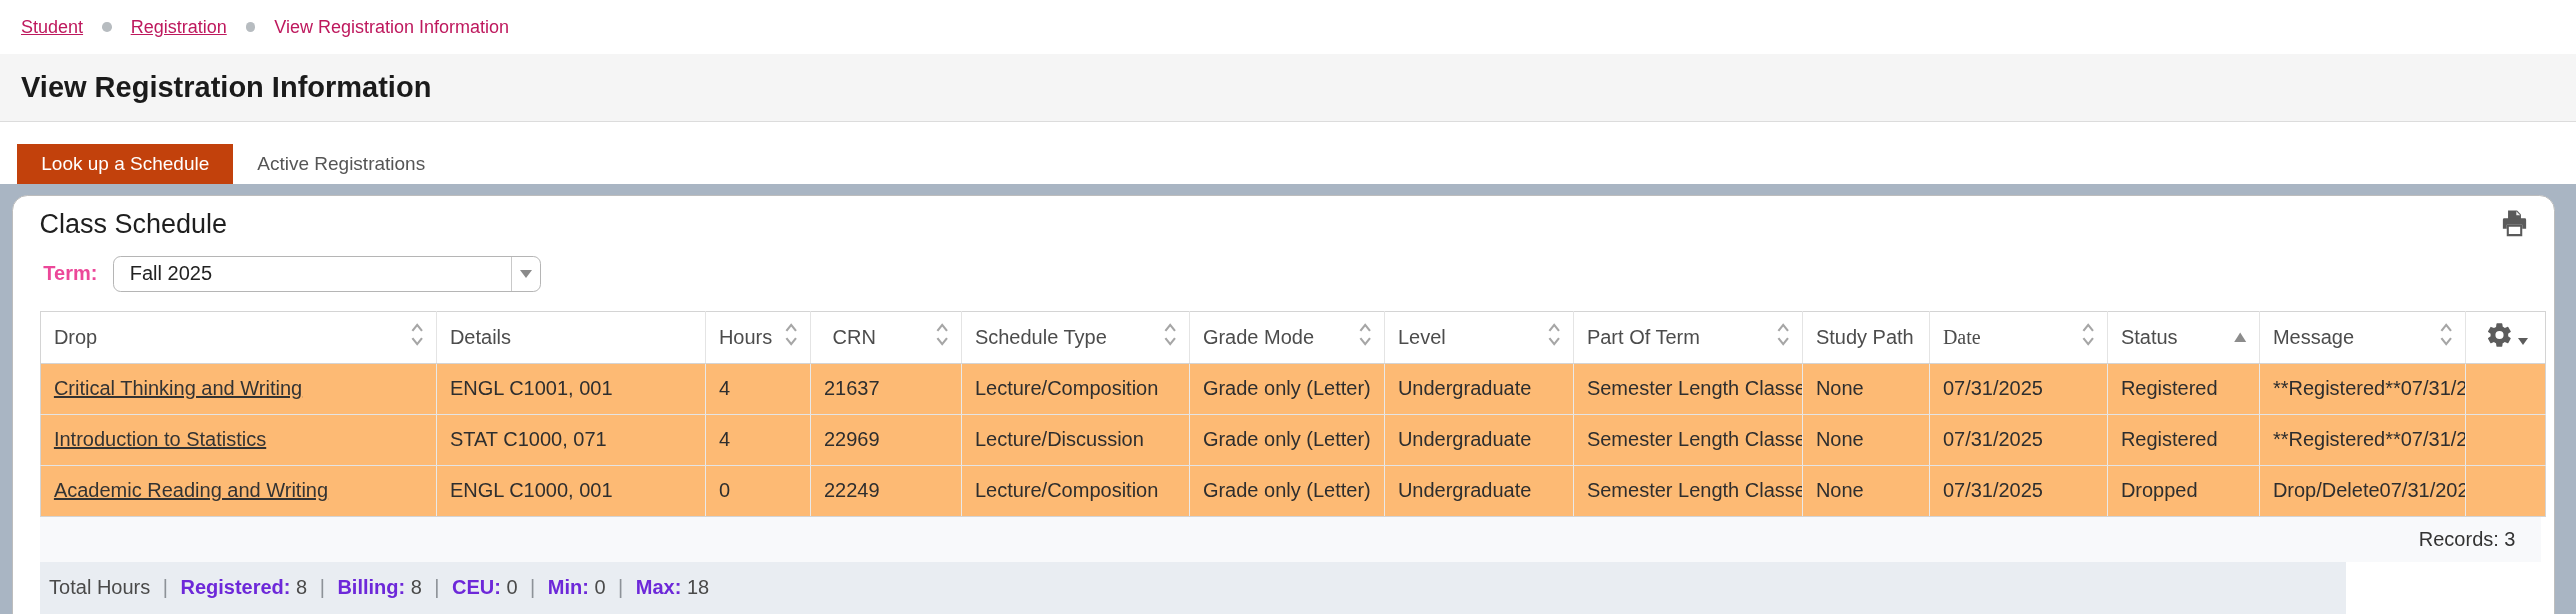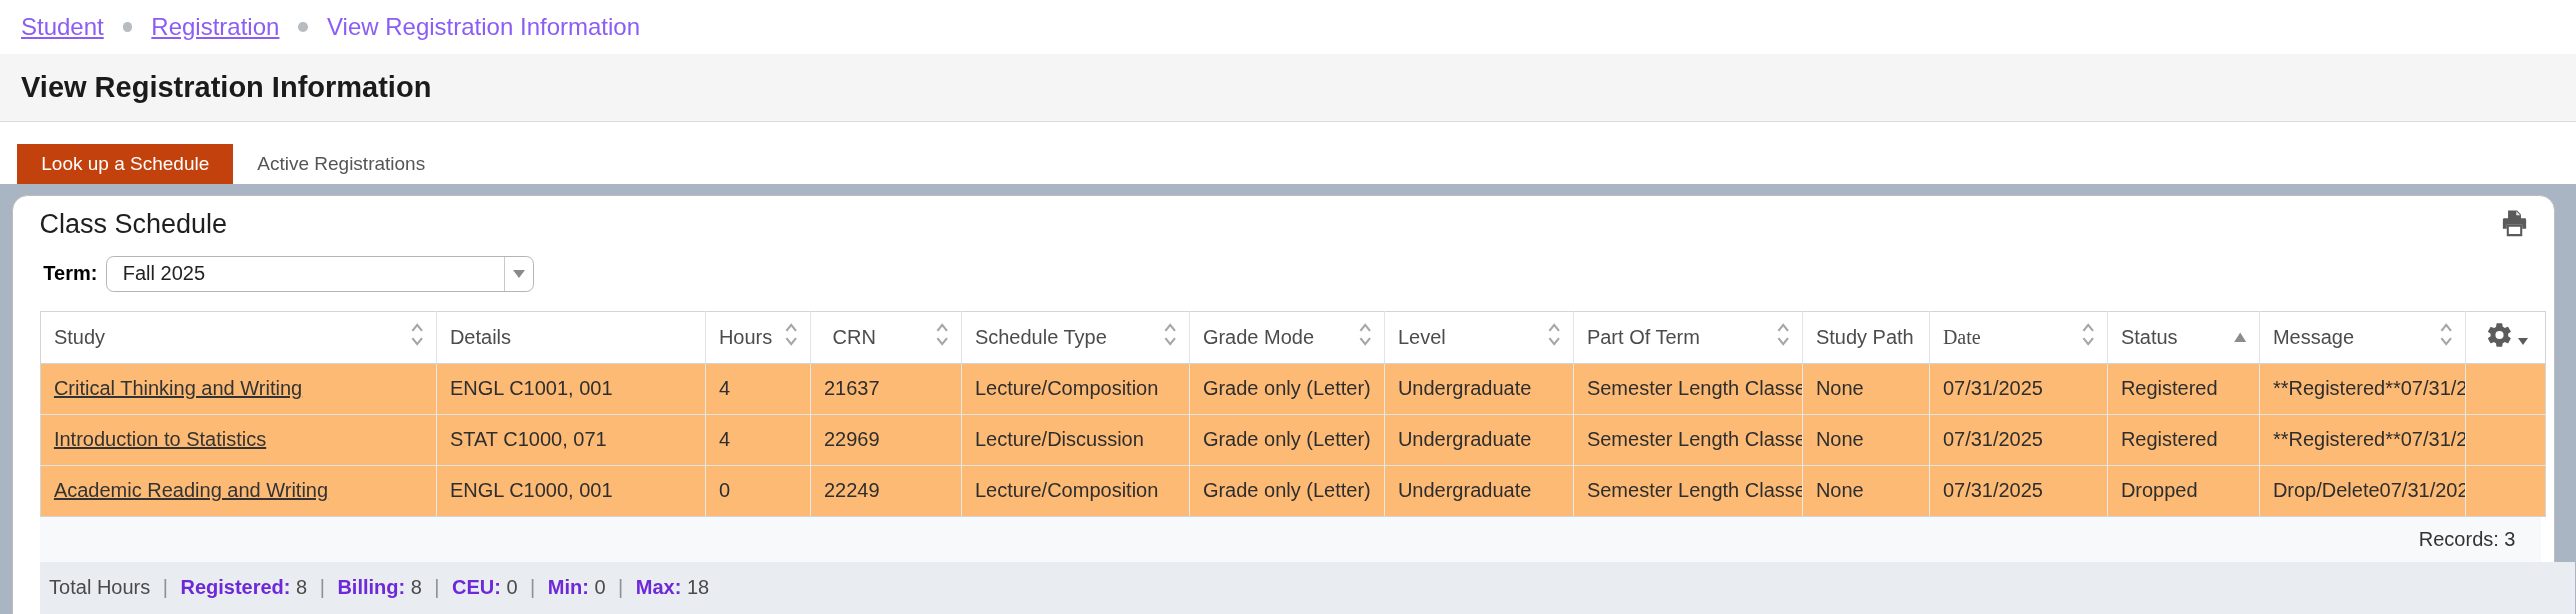--- a/index.html
+++ b/index.html
@@ -3,43 +3,43 @@
 <meta charset="utf-8">
 <style>
   * { box-sizing: border-box; margin: 0; padding: 0; }
   html,body { background:#fff; }
   .screen{
     position:relative; width:2576px; height:614px; overflow:hidden;
     font-family:"Liberation Sans", sans-serif; background:#fff;
   }
   
   .breadcrumb-bar{ height:54px; display:flex; align-items:center; padding-left:21px; gap:19px; background:#fff; }
-  a.crumb{ color:#8b5cf6; font-size:24px; text-decoration:underline; cursor:pointer; }
+  a.crumb{ color:#be185d; font-size:18px; text-decoration:underline; cursor:pointer; }
   a.crumb.current{ text-decoration:none; }
   .crumb-dot{ width:9.6px; height:9.6px; border-radius:50%; background:#b7bcc0; display:inline-block; }
   
   .title-bar{ height:68px; background:#f5f5f5; border-bottom:1px solid #dcdcdc; display:flex; align-items:center; padding-left:21px; }
   .title-bar h1{ font-size:29px; font-weight:700; color:#1b1b1b; }
   
   .tab-row{ margin-top:22px; height:40px; display:flex; padding-left:17.3px; background:#fff; }
   .tab{ height:40px; display:flex; align-items:center; padding:0 24px; font-size:19px; color:#555; cursor:pointer; }
   .tab.active{ background:#c2410c; color:#fff; }
   
   .band{ position:absolute; top:184px; left:0; right:0; bottom:0; background:#a9b5c3; }
   .panel{
     position:absolute; top:195px; left:11.5px; width:2543px; height:461px;
     background:#fff; border:1px solid #bdbdbd; border-radius:15.4px;
     padding:5.8px 15.4px 0 27px;
   }
   .panel h2{ font-size:27px; font-weight:400; color:#1f1f1f; margin-top:7.7px; }
   .print-btn{ position:absolute; top:11.5px; right:23px; background:none; border:none; cursor:pointer; }
   
   .term-row{ margin-top:15.4px; display:flex; align-items:center; }
-  .term-label{ font-size:20px; font-weight:700; color:#000000; margin-left:3.8px; }
-  .combobox{ margin-left:9px; width:428px; height:36px; border:1px solid #b5b5b5; border-radius:7.7px;
+  .term-label{ font-size:20px; font-weight:700; color:#ec4899; margin-left:3.8px; }
+  .combobox{ margin-left:16px; width:428px; height:36px; border:1px solid #b5b5b5; border-radius:7.7px;
     display:flex; align-items:center; background:#fff; cursor:pointer; overflow:hidden; }
   .combobox .value{ flex:1; font-size:20px; color:#222; padding-left:15.4px; }
   .combo-btn{ width:29px; height:100%; border-left:1px solid #c9c9c9; display:flex; align-items:center; justify-content:center; }
   .combo-caret{ width:0; height:0; border-left:6.7px solid transparent; border-right:6.7px solid transparent; border-top:8.6px solid #8a8a8a; }
   
   table.sched{ margin-top:19px; border-collapse:collapse; table-layout:fixed; width:2501px; border:1px solid #d4d4d4; }
   table.sched th{
     height:52px; font-size:20px; font-weight:400; color:#4c4c4c; text-align:left;
     padding:0 11.5px 0 13.4px; border-bottom:1px solid #d4d4d4; border-right:1px solid #e4e4e4; background:#fff;
   }
@@ -50,21 +50,21 @@
     border-bottom:1px solid #e4e4e4; border-right:1px solid #e9e9e9; background:#fdba74;
     white-space:nowrap; overflow:hidden;
   }
   table.sched tr:last-child td{ border-bottom:1px solid #d4d4d4; }
   a.title-link{ color:#333; text-decoration:underline; cursor:pointer; }
   .gear-wrap{ display:flex; align-items:center; justify-content:center; gap:2.9px; cursor:pointer; }
   .gear-caret{ width:0; height:0; border-left:5.8px solid transparent; border-right:5.8px solid transparent; border-top:7.7px solid #5c5c5c; margin-top:7.7px; }
   
   .records{ width:2501px; height:45px; background:#f8f9fb; display:flex; align-items:center; justify-content:flex-end;
     padding-right:25px; font-size:20px; color:#333; }
-  .totals{ width:2535px; height:52px; background:#e9edf2; display:flex; align-items:center; font-size:20px; color:#4a4a4a;
+  .totals{ width:2306px; height:52px; background:#e9edf2; display:flex; align-items:center; font-size:20px; color:#4a4a4a;
     padding-left:9.6px; gap:12.5px; white-space:nowrap; }
   .totals b{ color:#6d28d9; }
   .totals .sep{ color:#8d9298; }
 </style>
 </head>
 <body>
 
 <div class="screen">
 
   <div class="breadcrumb-bar">
@@ -108,21 +108,21 @@
           <span class="combo-caret"></span>
         </span>
       </div>
     </div>
 
     <table class="sched">
       <thead>
           <tr>
             <th style="width: 396px;">
               <span class="th-inner">
-                <span>Study</span>
+                <span>Drop</span>
                 <span><svg width="14.4" height="27" viewBox="0 0 12 22">
                     <path d="M2 8 L6 3 L10 8" fill="none" stroke="#a6a6a6" stroke-width="1.8"></path>
                     <path d="M2 14 L6 19 L10 14" fill="none" stroke="#a6a6a6" stroke-width="1.8"></path>
                   </svg></span>
               </span>
             </th>
             <th style="width: 269px;">
               <span class="th-inner">
                 <span>Details</span>
               </span>

